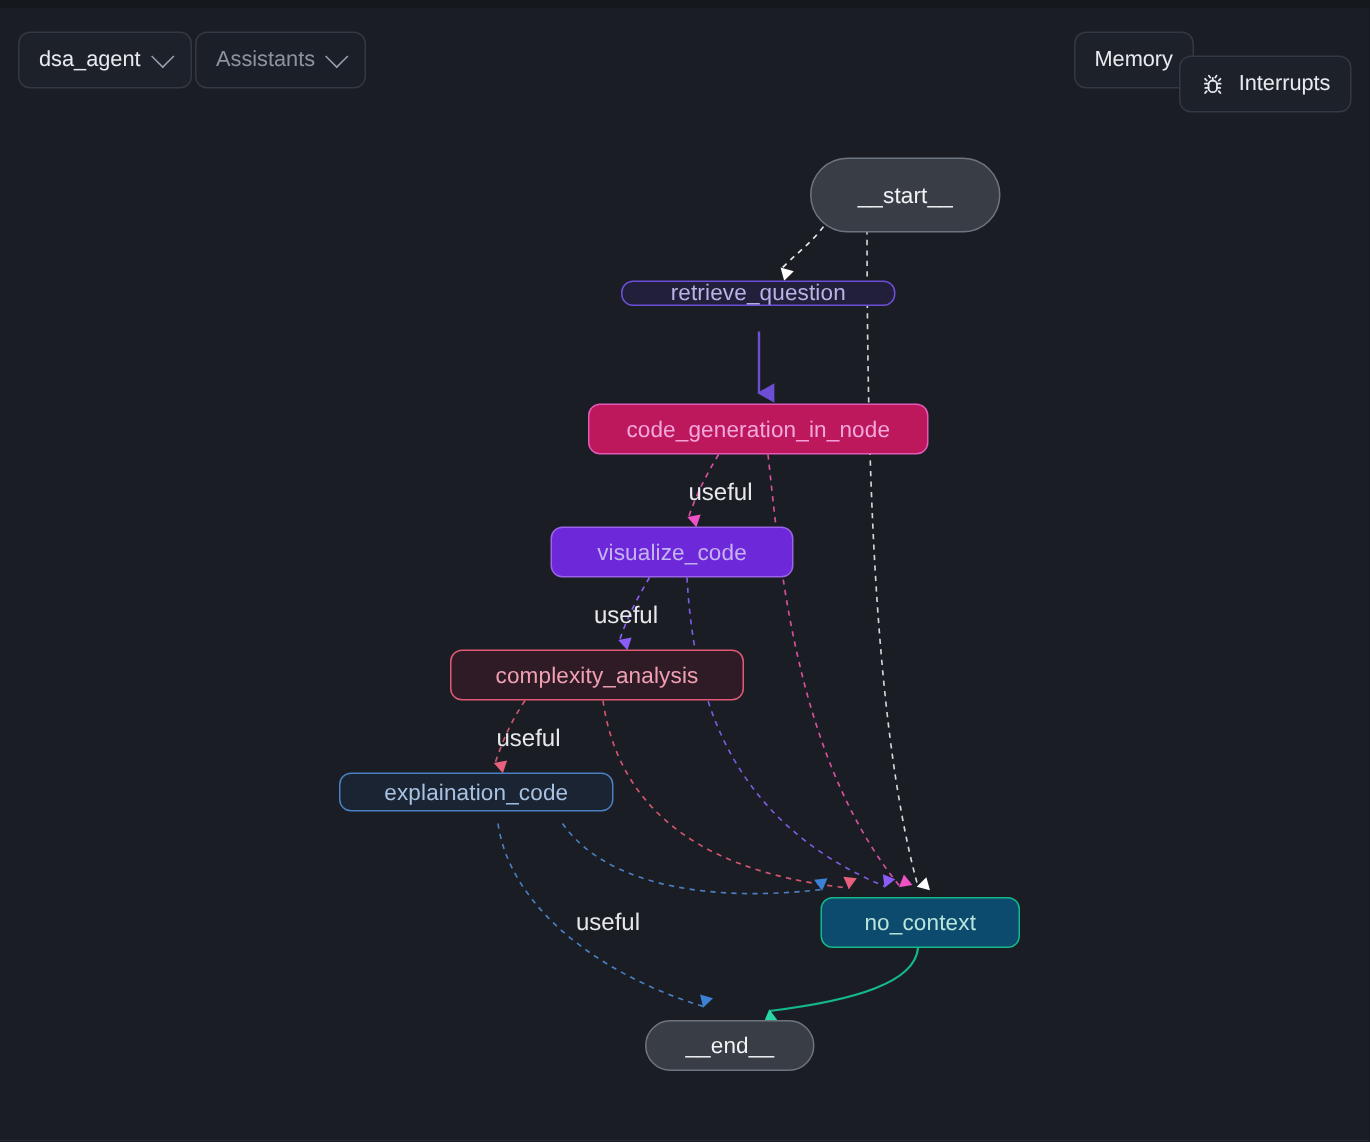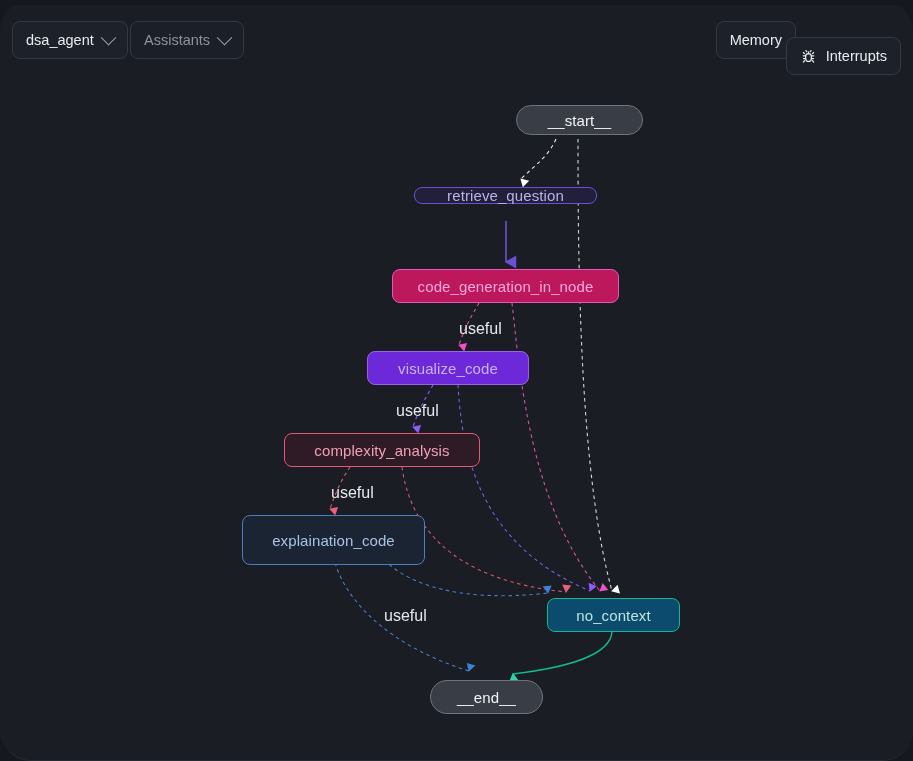--- a/index.html
+++ b/index.html
@@ -9,21 +9,20 @@
     overflow: hidden;
     background: #15181e;
     font-family: "Liberation Sans", sans-serif;
   }
   #app {
     position: relative;
     width: 913px;
     height: 761px;
     background: #1a1d24;
     border-bottom: 1px solid #262a33;
-    border-radius: 31px;
   }
   #topstrip {
     position: absolute;
     top: 0; left: 0;
     width: 913px; height: 5px;
     background: #15181c;
   }
 
   
   .toolbar {
@@ -215,41 +214,41 @@
 
       <path d="M402,392 C410,450 450,505 566,517" fill="none" stroke="#d4566f" stroke-width="1.1" stroke-dasharray="3.5 3.5" marker-end="url(#ah-pink)"></path>
 
       <path d="M375,474 C400,510 460,528 548,518" fill="none" stroke="#4a7fc1" stroke-width="1.1" stroke-dasharray="3.5 3.5" marker-end="url(#ah-blue)"></path>
 
       <path d="M332,474 C340,530 400,575 469,596" fill="none" stroke="#4a7fc1" stroke-width="1.1" stroke-dasharray="3.5 3.5" marker-end="url(#ah-blue)"></path>
 
       <path d="M612,557 C610,580 570,592 513,599" fill="none" stroke="#14b88a" stroke-width="1.5" marker-end="url(#ah-teal)"></path>
     </svg>
 
-    <div class="node pill n-start" style="left:516px;top:30px;width:127px;height:30px;">
+    <div class="node pill n-start" style="left:540px;top:30px;width:127px;height:50px;">
       <span>__start__</span>
     </div>
 
     <div class="node n-retrieve" style="left:414px;top:112px;width:183px;height:17px;">
       <span>retrieve_question</span>
     </div>
 
     <div class="node n-codegen" style="left:392px;top:194px;width:227px;height:34px;">
       <span>code_generation_in_node</span>
     </div>
 
     <div class="node n-visualize" style="left:367px;top:276px;width:162px;height:34px;">
       <span>visualize_code</span>
     </div>
 
-    <div class="node n-complexity" style="left:284px;top:358px;width:196px;height:34px;">
+    <div class="node n-complexity" style="left:300px;top:358px;width:196px;height:34px;">
       <span>complexity_analysis</span>
     </div>
 
-    <div class="node n-explain" style="left:242px;top:440px;width:183px;height:50px;">
+    <div class="node n-explain" style="left:226px;top:440px;width:183px;height:26px;">
       <span>explaination_code</span>
     </div>
 
     <div class="node n-nocontext" style="left:547px;top:523px;width:133px;height:34px;">
       <span>no_context</span>
     </div>
 
     <div class="node pill n-end" style="left:430px;top:605px;width:113px;height:34px;">
       <span>__end__</span>
     </div>

